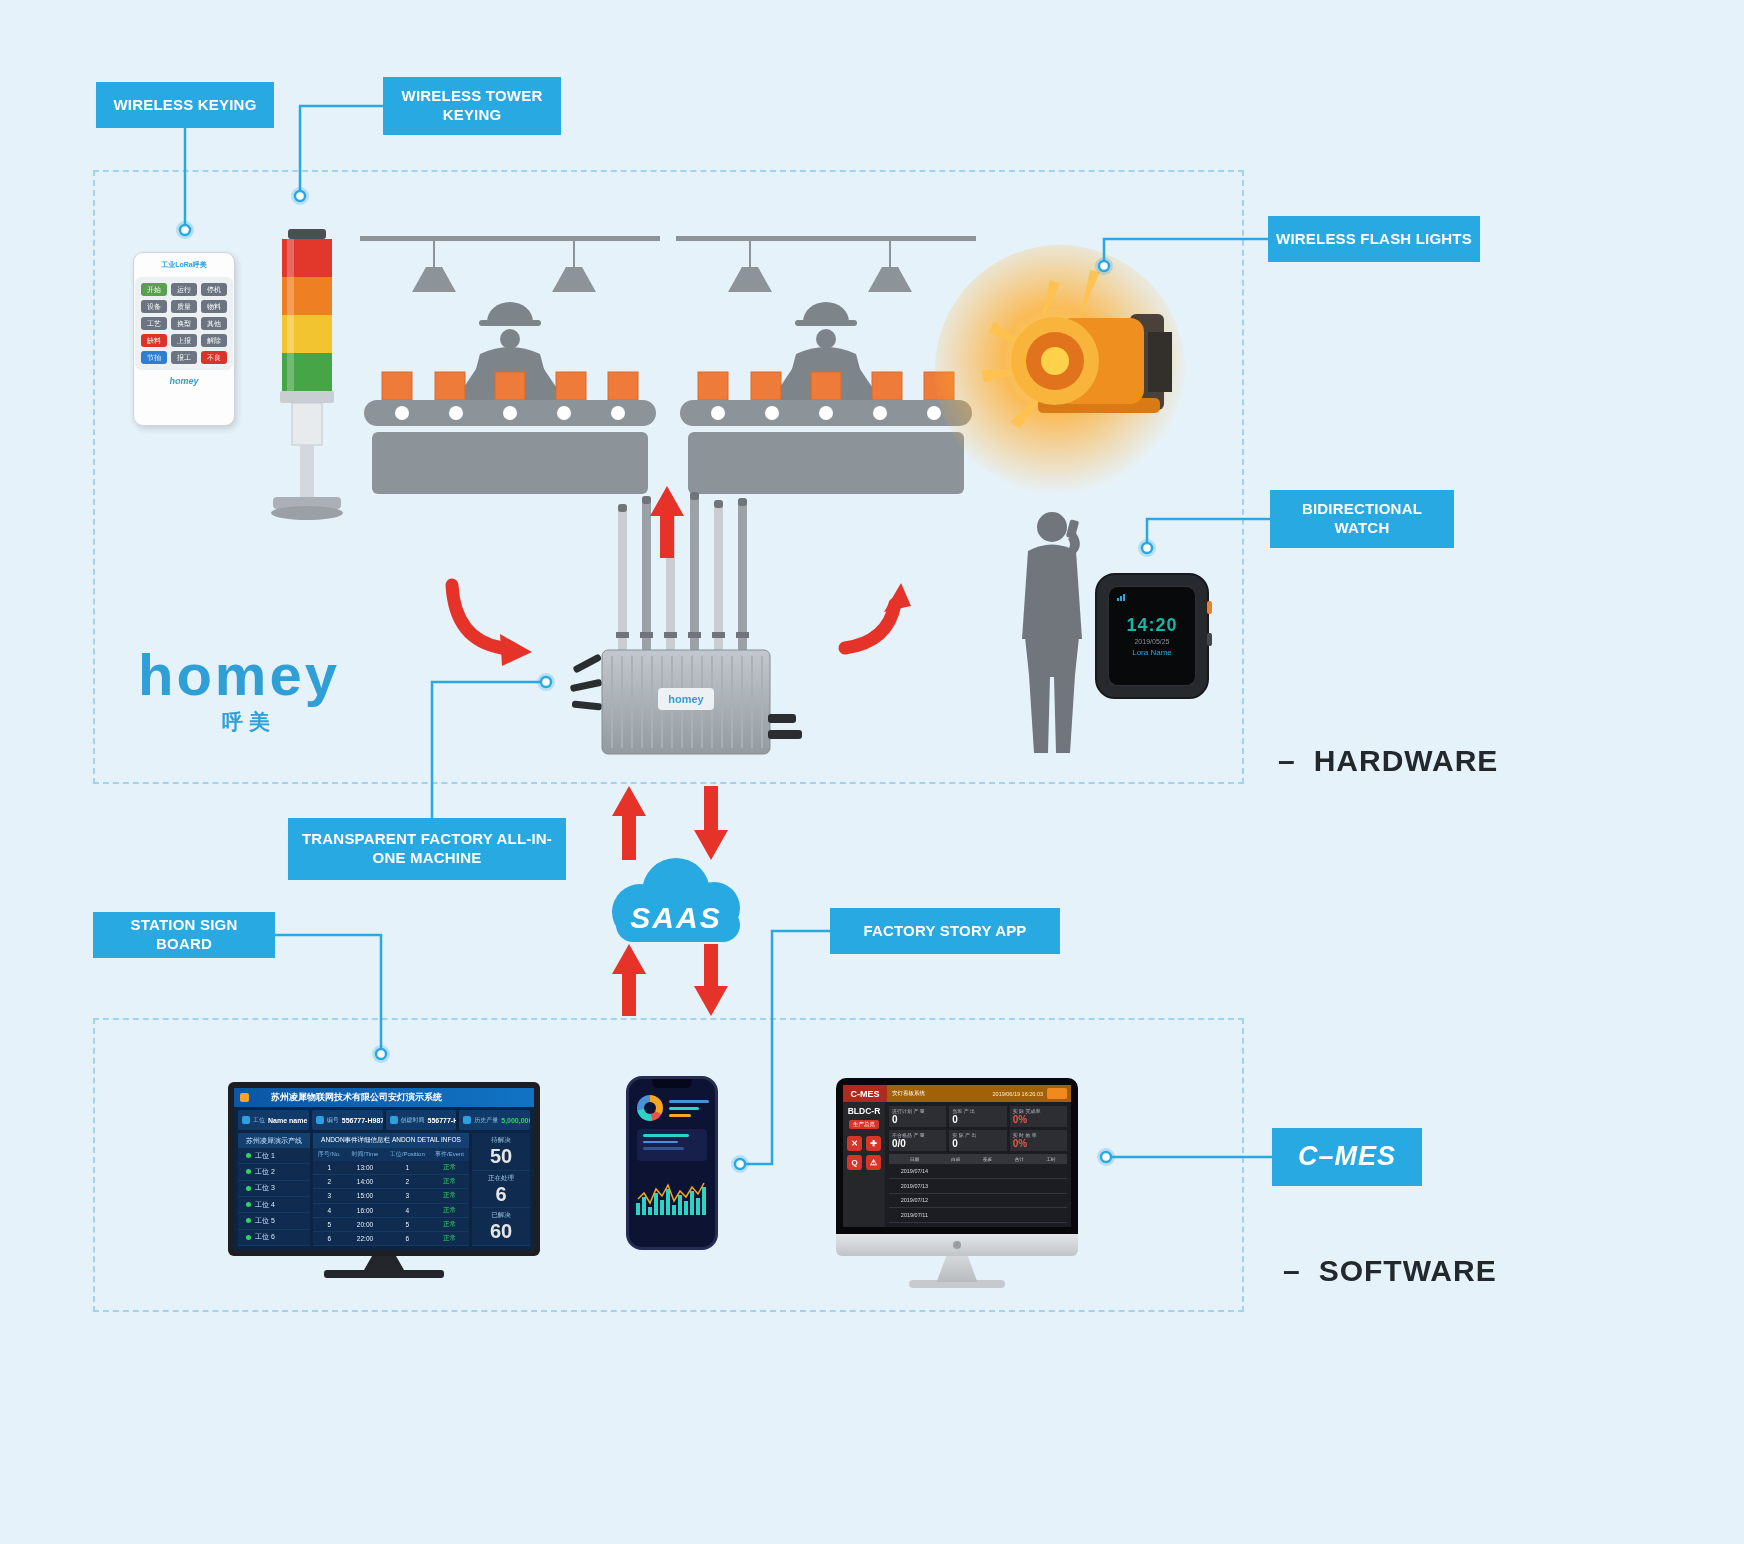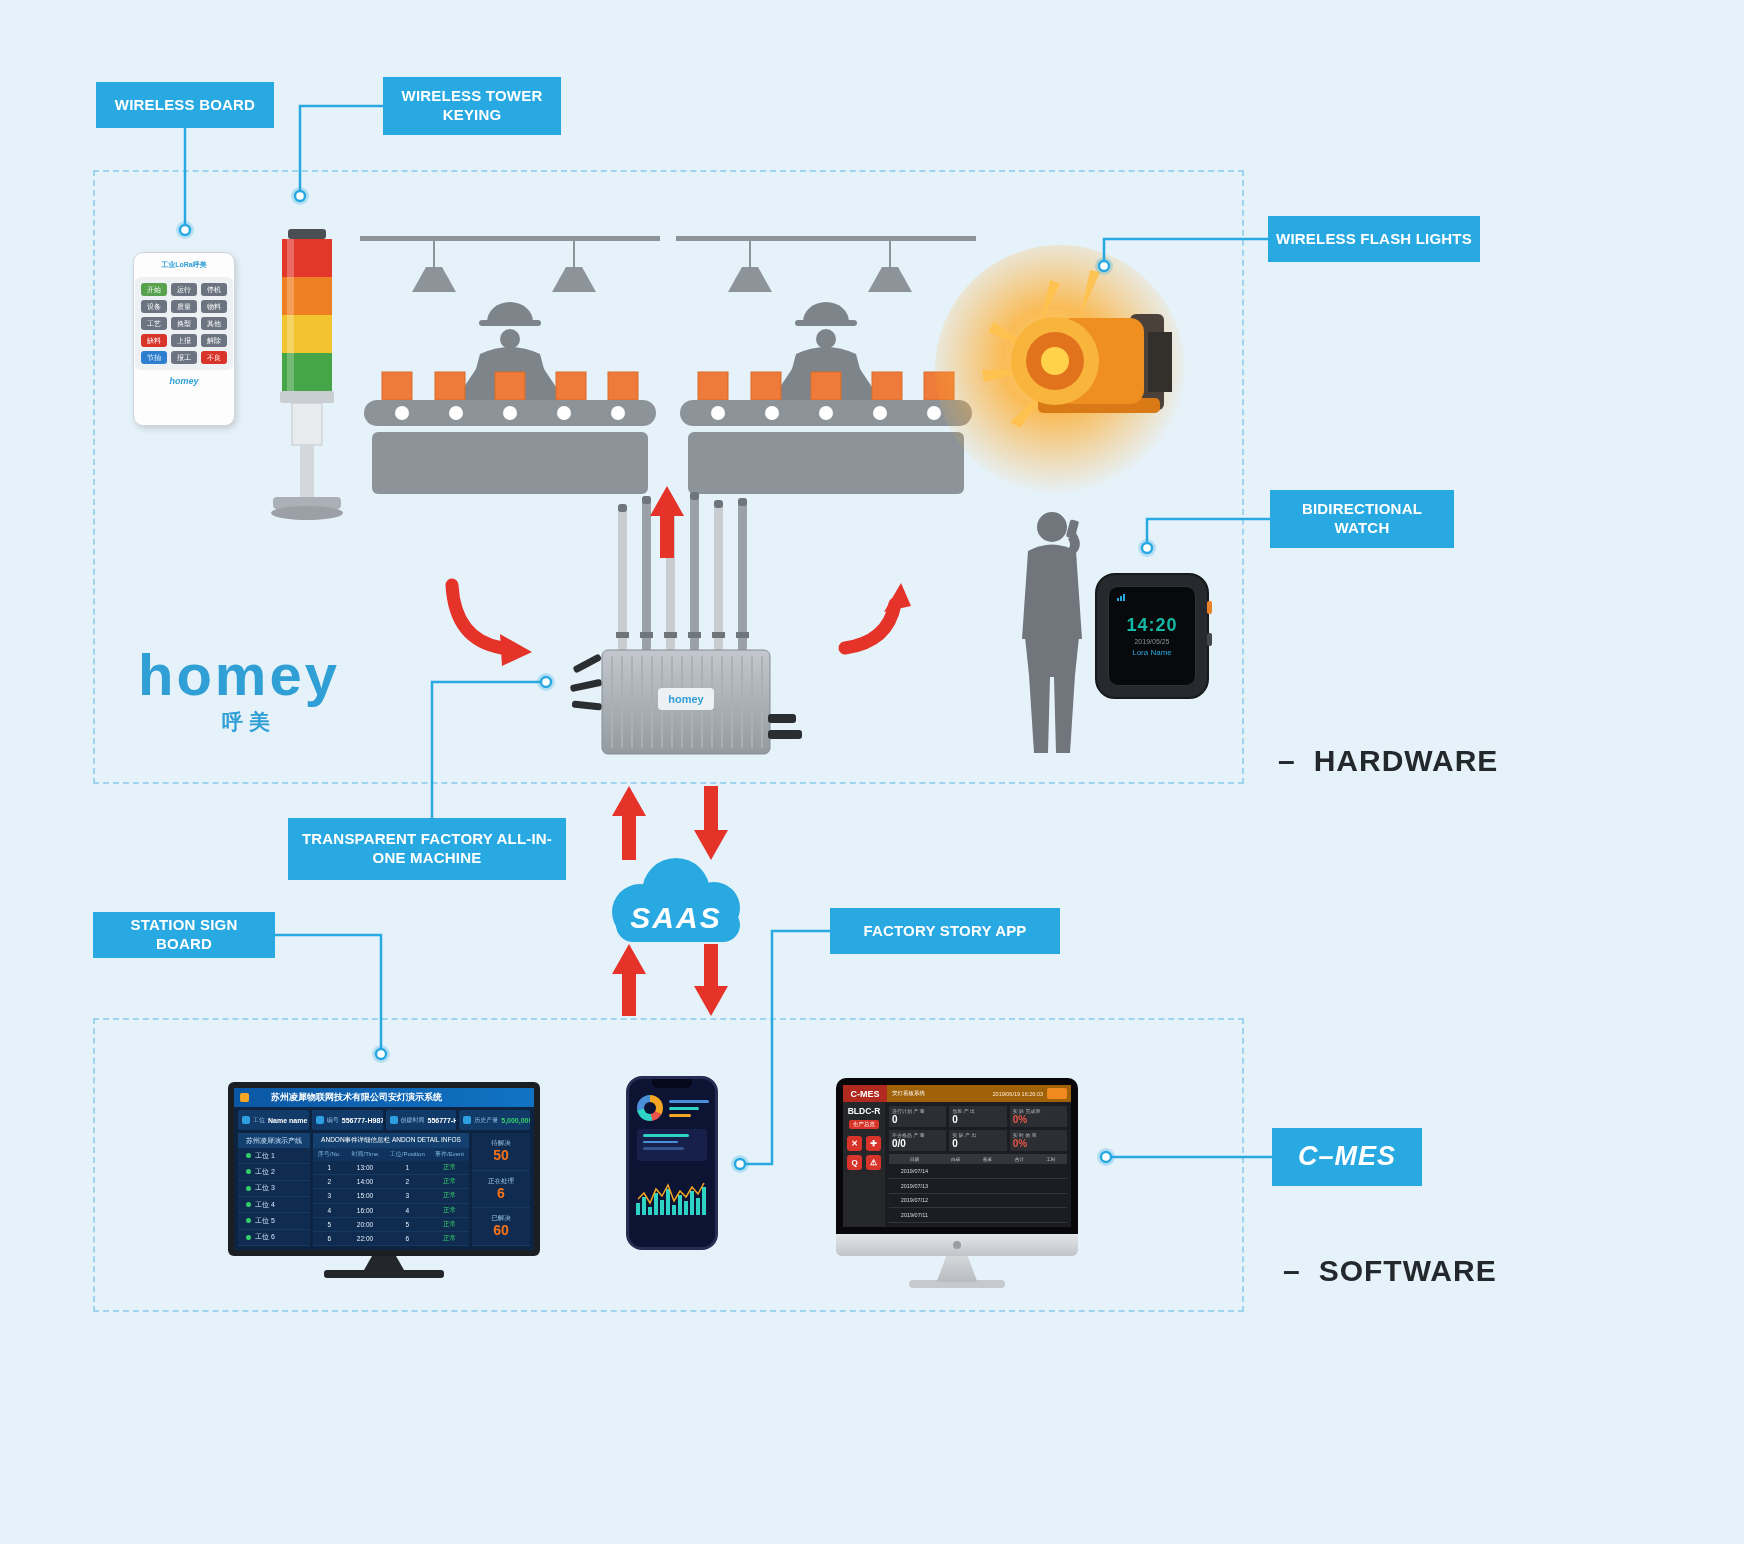--- a/index.html
+++ b/index.html
@@ -106,21 +106,21 @@
   .sb-left .st i{width:5px;height:5px;border-radius:50%;background:#35d06a;}
   .sb-center{flex:1;background:#0f2c50;display:flex;flex-direction:column;}
   .sb-center .th{height:15px;background:#14406f;color:#fff;font-size:6.5px;display:flex;align-items:center;justify-content:center;white-space:nowrap;}
   .sb-cols,.sb-row{display:grid;grid-template-columns:1fr 1.2fr 1.4fr 1.2fr;align-items:center;text-align:center;}
   .sb-cols{height:13px;background:#0f335d;color:#7fb4e0;font-size:6px;}
   .sb-row{flex:1;color:#e6f2ff;font-size:6.5px;border-bottom:1px solid #143a63;}
   .sb-row span:last-child{color:#35d06a;}
   .sb-right{width:58px;background:#0f2c50;display:flex;flex-direction:column;}
   .sb-stat{flex:1;display:flex;flex-direction:column;align-items:center;justify-content:center;border-bottom:1px solid #143a63;}
   .sb-stat .sl{color:#9cc6ea;font-size:6.5px;}
-  .sb-stat .sv{color:#f97316;font-size:14px;font-weight:bold;line-height:1.1;}
+  .sb-stat .sv{color:#e5e5e5;font-size:20px;font-weight:bold;line-height:1.1;}
 
   
   #phone{position:absolute;left:626px;top:1076px;width:92px;height:174px;background:#0d1333;
          border:3px solid #262c52;border-radius:16px;z-index:3;box-sizing:border-box;overflow:hidden;}
   #phone .notch{position:absolute;left:50%;top:0;transform:translateX(-50%);width:40px;height:9px;background:#05071a;border-radius:0 0 6px 6px;}
   #phone .prow{display:flex;align-items:center;gap:6px;margin:16px 8px 0;}
   .donut{width:26px;height:26px;border-radius:50%;position:relative;flex:none;
          background:conic-gradient(#f5a623 0 120deg,#e8554a 120deg 170deg,#2dd3c4 170deg 260deg,#4a90d9 260deg 360deg);}
   .donut:after{content:"";position:absolute;inset:7px;border-radius:50%;background:#0d1333;}
   .pbars{display:flex;flex-direction:column;gap:4px;flex:1;}
@@ -652,21 +652,21 @@
     <polygon class="arrow" points="629,786 612,816 622,816 622,860 636,860 636,816 646,816"></polygon>
     <polygon class="arrow" points="711,860 694,830 704,830 704,786 718,786 718,830 728,830"></polygon>
     <polygon class="arrow" points="629,944 612,974 622,974 622,1016 636,1016 636,974 646,974"></polygon>
     <polygon class="arrow" points="711,1016 694,986 704,986 704,944 718,944 718,986 728,986"></polygon>
     <path class="curve" d="M452 585 Q455 640 502 648"></path>
     <polygon class="arrow" points="532,652 500,634 502,666"></polygon>
     <path class="curve" d="M845 648 Q888 642 895 604"></path>
     <polygon class="arrow" points="901,583 884,612 911,606"></polygon>
   </svg>
 
-  <div class="tag" id="tag-keying">WIRELESS BOARD</div>
+  <div class="tag" id="tag-keying">WIRELESS KEYING</div>
   <div class="tag" id="tag-tower">WIRELESS TOWER KEYING</div>
   <div class="tag" id="tag-flash">WIRELESS FLASH LIGHTS</div>
   <div class="tag" id="tag-watch">BIDIRECTIONAL WATCH</div>
   <div class="tag" id="tag-transparent">TRANSPARENT FACTORY ALL-IN-ONE MACHINE</div>
   <div class="tag" id="tag-station">STATION SIGN BOARD</div>
   <div class="tag" id="tag-app">FACTORY STORY APP</div>
   <div class="tag" id="tag-cmes">C–MES</div>
 
   <div class="section" id="sec-hw">
     <span class="dash">–</span><span>HARDWARE</span>

